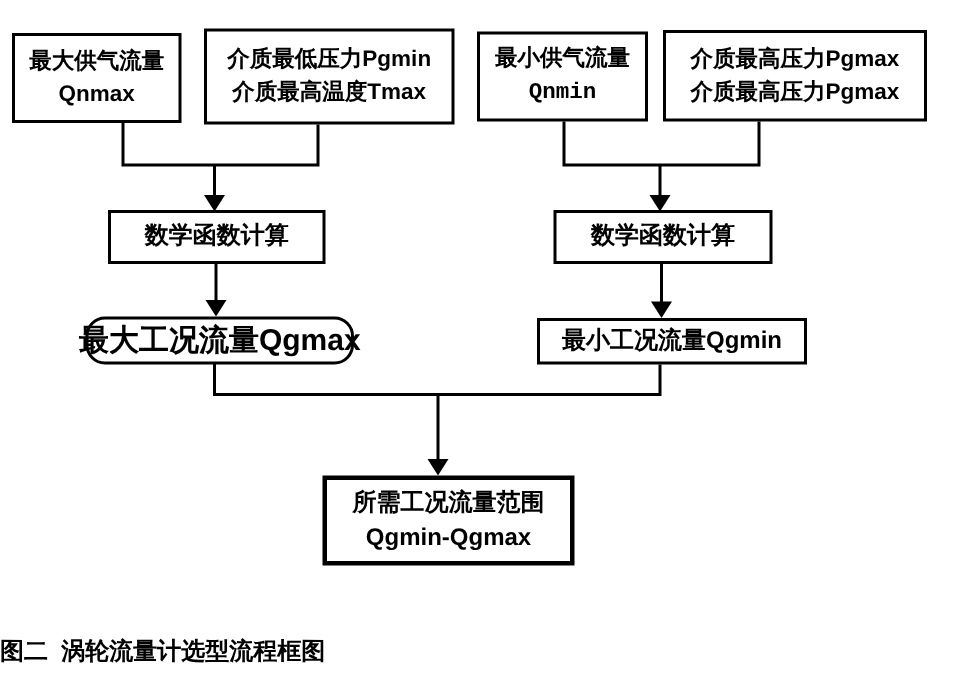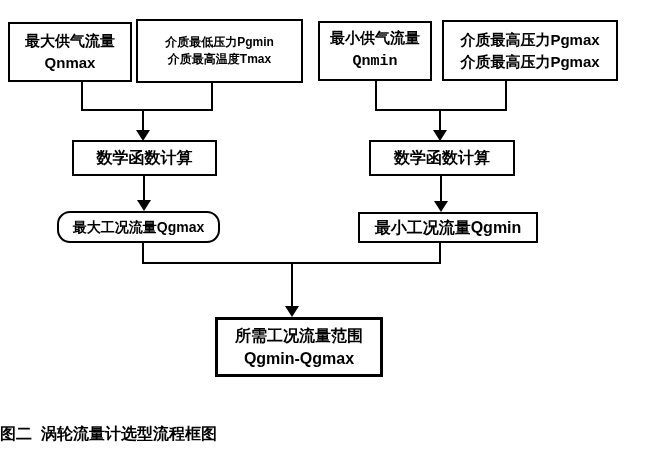--- a/index.html
+++ b/index.html
@@ -35,29 +35,29 @@
     justify-content: center;
     text-align: center;
     font-weight: bold;
     line-height: 1.45;
   }
   .node .ln {
     display: block;
     white-space: nowrap;
   }
   
-  .n-qnmax  { left: 8px;   top: 22px;  width: 124px; height: 60px; font-size: 15px; }
-  .n-pgmin  { left: 136px; top: 19px;  width: 167px; height: 64px; font-size: 12px; }
+  .n-qnmax  { left: 8px;   top: 22px;  width: 113px; height: 60px; font-size: 15px; }
+  .n-pgmin  { left: 136px; top: 19px;  width: 167px; height: 64px; font-size: 15px; }
   .n-qnmin  { left: 318px; top: 21px;  width: 114px; height: 60px; font-size: 15px; font-family: Liberation Mono, monospace; }
   .n-pgmax  { left: 442px; top: 20px;  width: 176px; height: 61px; font-size: 15px; align-items: center; }
   
   .n-calc-l { left: 72px;  top: 140px; width: 145px; height: 36px; font-size: 16px; }
   .n-calc-r { left: 369px; top: 140px; width: 146px; height: 36px; font-size: 16px; }
   
-  .n-qgmax  { left: 57px;  top: 211px; width: 163px; height: 32px; font-size: 14px; border-radius: 13px; }
+  .n-qgmax  { left: 57px;  top: 211px; width: 179px; height: 32px; font-size: 20px; border-radius: 13px; }
   .n-qgmin  { left: 358px; top: 212px; width: 180px; height: 31px; font-size: 16px; justify-content: center; }
   
   .n-result { left: 215px; top: 317px; width: 168px; height: 60px; font-size: 16px; border-width: 3px; }
   .caption {
     position: absolute;
     left: 0;
     top: 424px;
     width: 645px;
     text-align: left;
     font-weight: bold;

